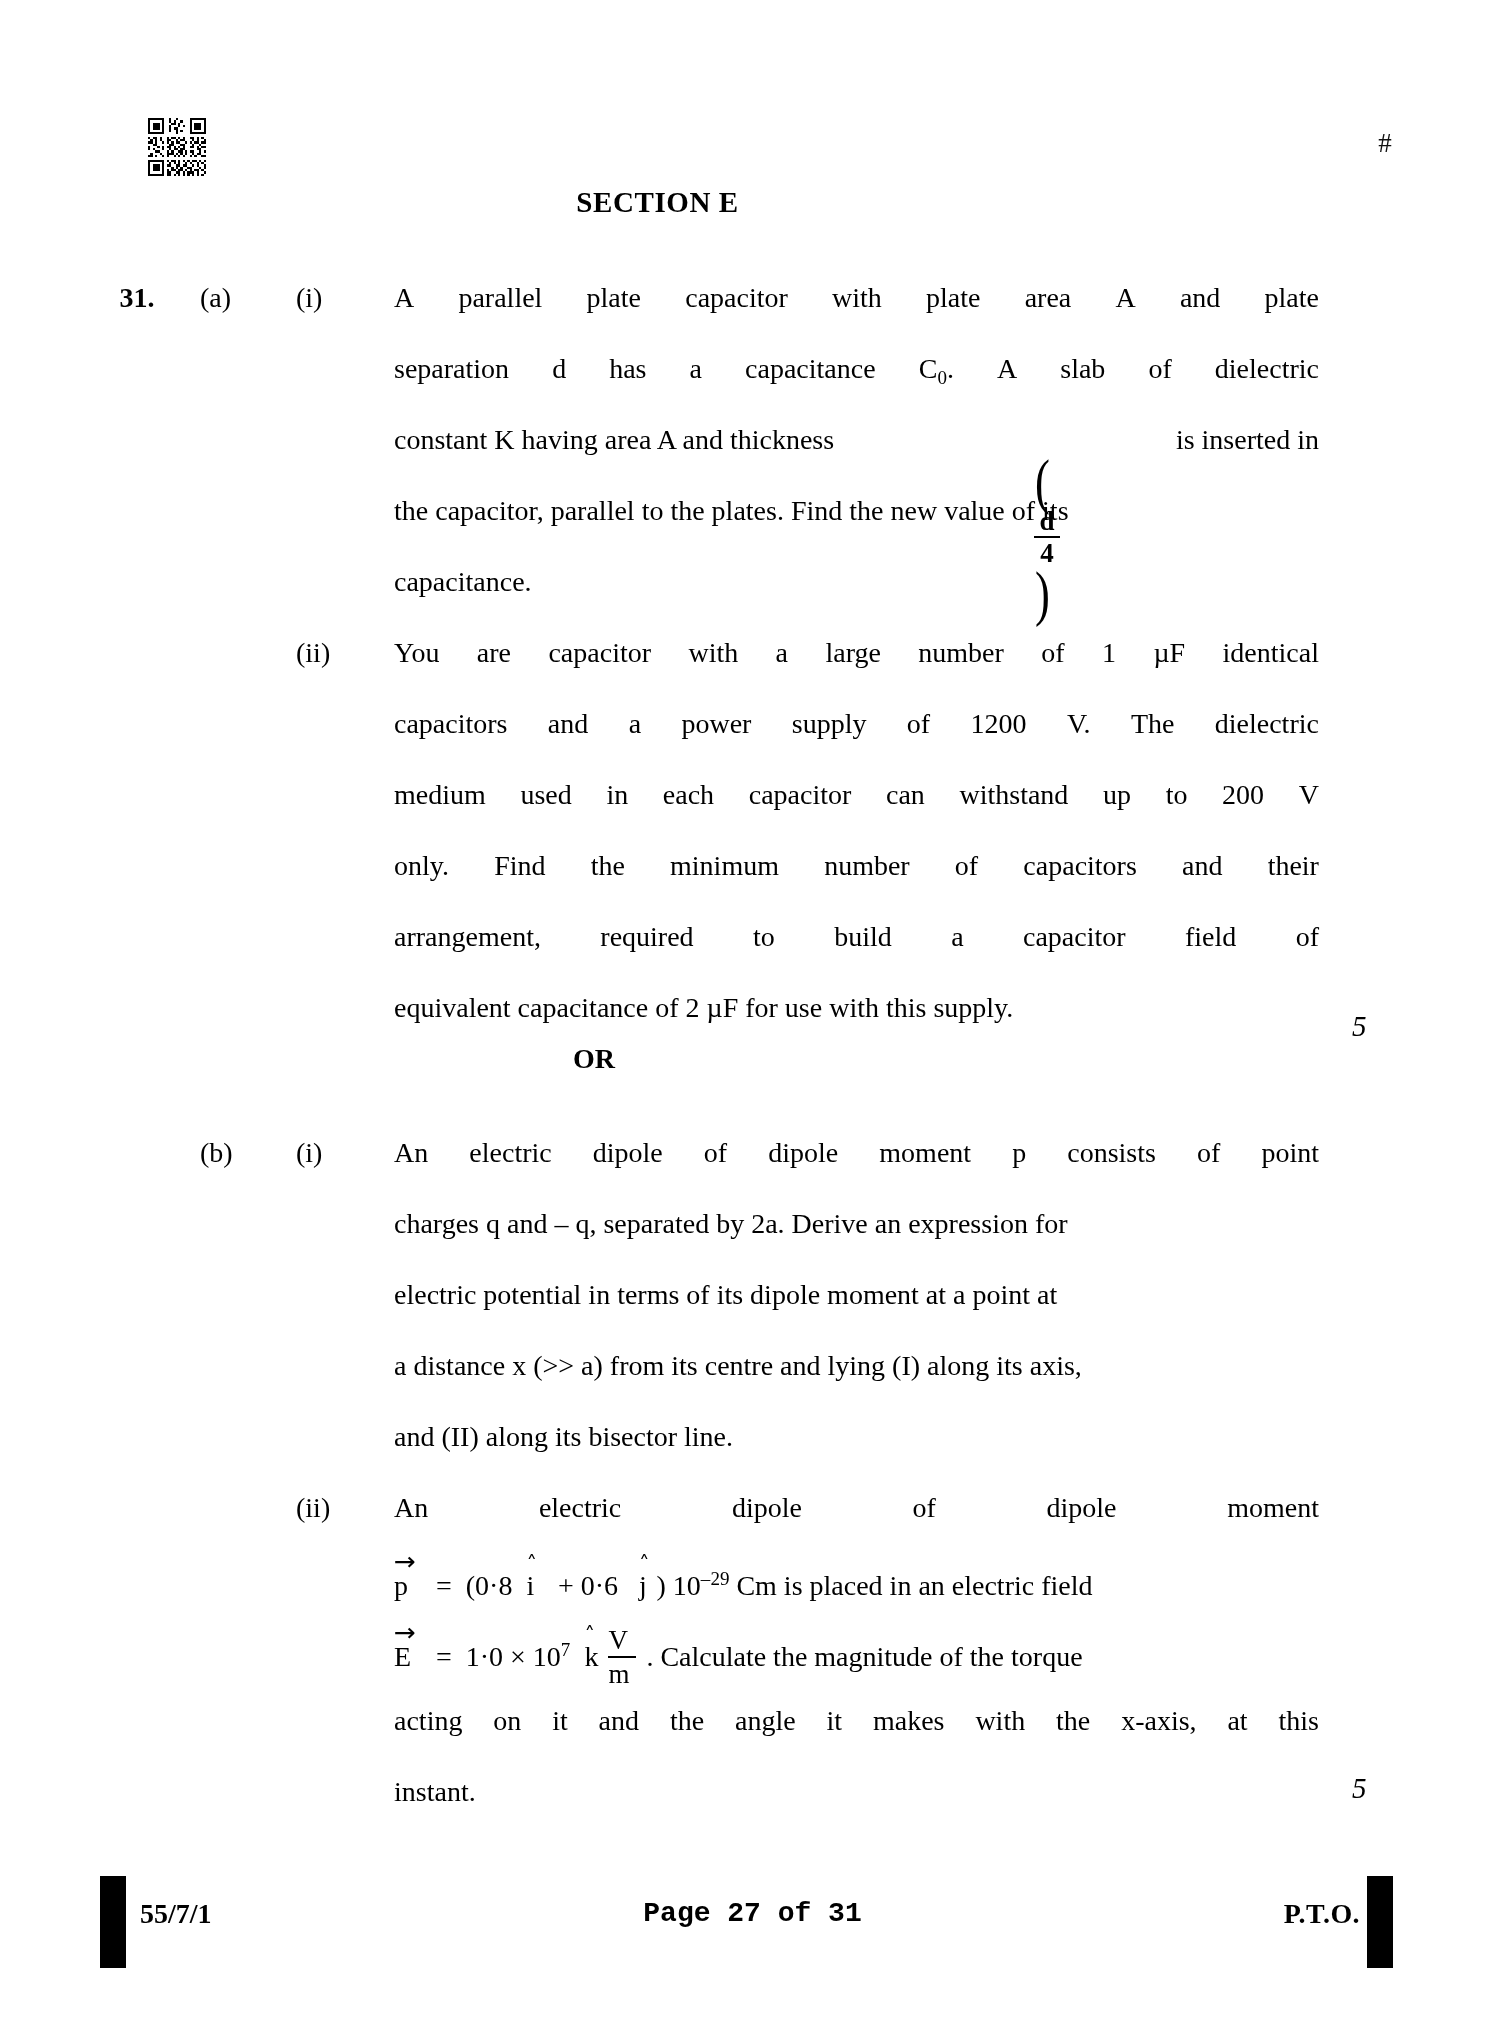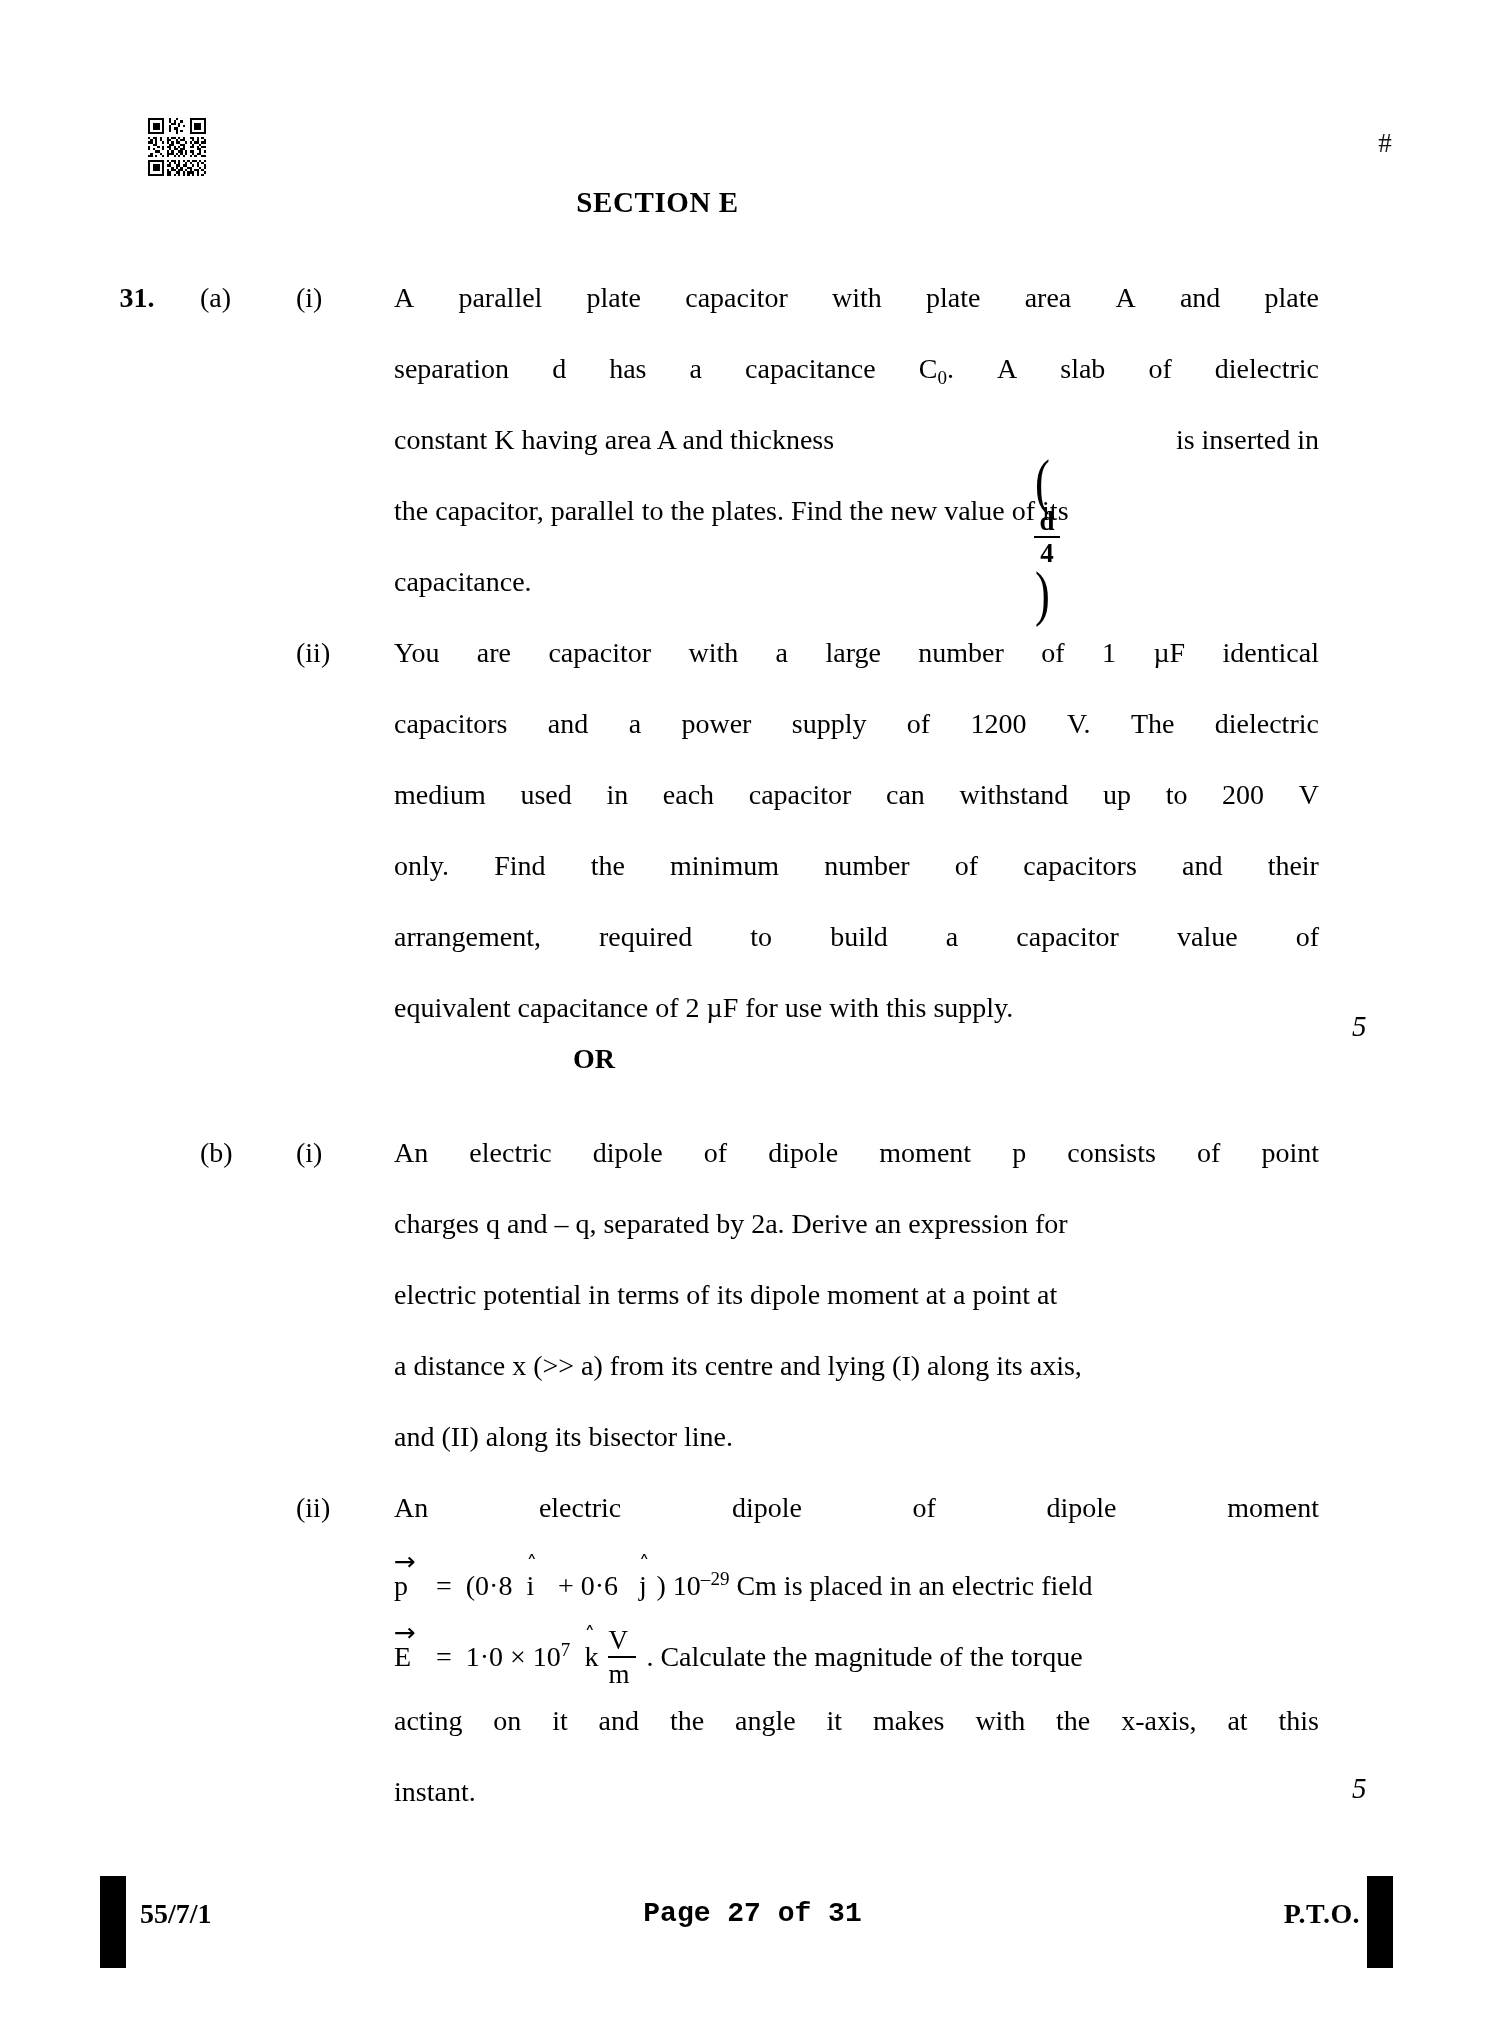--- a/index.html
+++ b/index.html
@@ -576,21 +576,21 @@
           <span>their</span>
         </div>
 
         <div class="jline">
           <span>arrangement,</span>
           <span>required</span>
           <span>to</span>
           <span>build</span>
           <span>a</span>
           <span>capacitor</span>
-          <span>value</span>
+          <span>field</span>
           <span>of</span>
         </div>
 
         <div class="jline last">equivalent capacitance of 2 µF for use with this supply.</div>
       </div>
     </div>
 
     <div class="qrow" style="height:74px;">
       <div class="or-divider">OR</div>
     </div>

